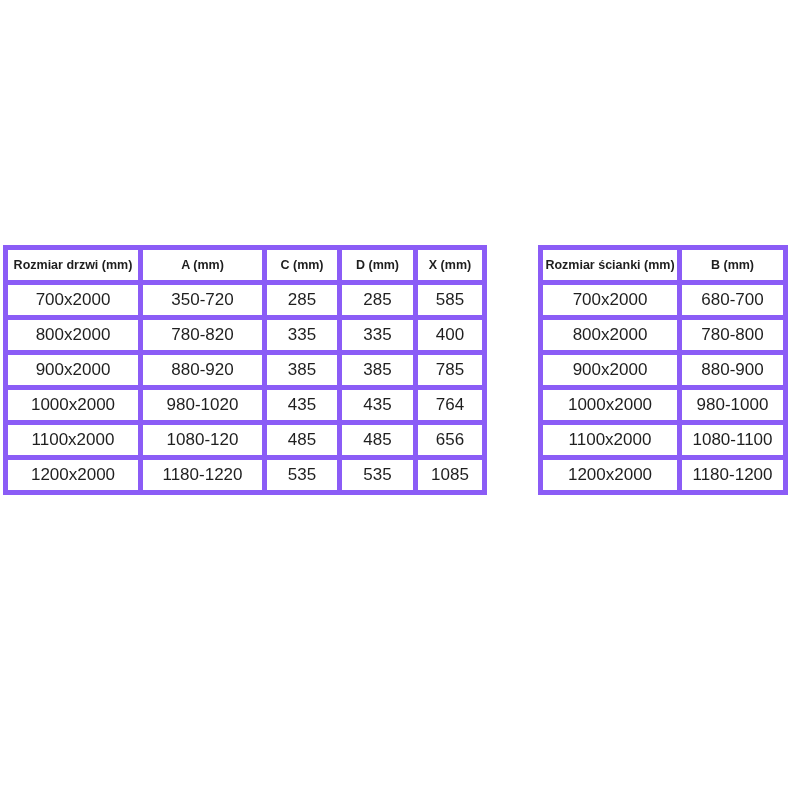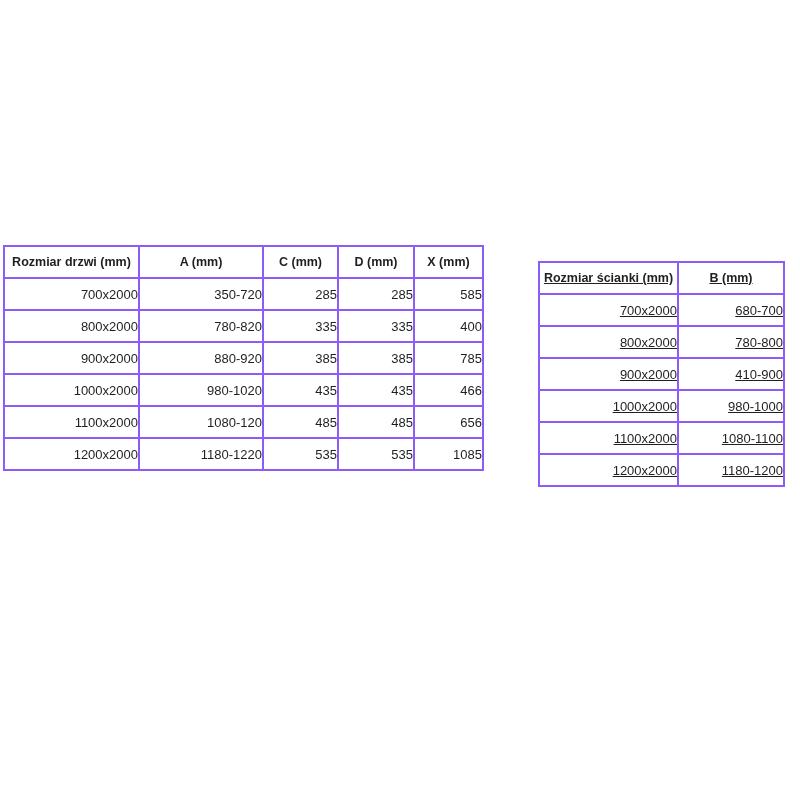--- a/index.html
+++ b/index.html
@@ -13,48 +13,46 @@
     position: relative;
     font-family: "Liberation Sans", sans-serif;
     color: #1f1f1f;
   }
   table {
     border-collapse: collapse;
     table-layout: fixed;
     position: absolute;
   }
   th, td {
-    border: 2px solid #8b5cf6;
+    border: 5px solid #8b5cf6;
     text-align: center;
     vertical-align: middle;
     padding: 0;
     overflow: hidden;
     white-space: nowrap;
     height: 30px;
   }
   th {
     font-weight: bold;
     font-size: 12.5px;
     background: #ffffff;
   }
   td {
-    font-size: 13px;
+    font-size: 17px;
     font-weight: normal;
-    text-align: right;
   }
   #doors-table {
     left: 3px;
     top: 245px;
     width: 479px;
   }
   #walls-table {
     left: 538px;
-    top: 261px;
+    top: 245px;
     width: 245px;
-    text-decoration: underline;
   }
 </style>
 </head>
 <body>
 
 <table id="doors-table">
   <colgroup>
     <col style="width:135px">
       <col style="width:124px">
       <col style="width:75px">
@@ -90,21 +88,21 @@
       <td>880-920</td>
       <td>385</td>
       <td>385</td>
       <td>785</td>
     </tr>
     <tr>
       <td>1000x2000</td>
       <td>980-1020</td>
       <td>435</td>
       <td>435</td>
-      <td>466</td>
+      <td>764</td>
     </tr>
     <tr>
       <td>1100x2000</td>
       <td>1080-120</td>
       <td>485</td>
       <td>485</td>
       <td>656</td>
     </tr>
     <tr>
       <td>1200x2000</td>
@@ -131,21 +129,21 @@
     <tr>
       <td>700x2000</td>
       <td>680-700</td>
     </tr>
     <tr>
       <td>800x2000</td>
       <td>780-800</td>
     </tr>
     <tr>
       <td>900x2000</td>
-      <td>410-900</td>
+      <td>880-900</td>
     </tr>
     <tr>
       <td>1000x2000</td>
       <td>980-1000</td>
     </tr>
     <tr>
       <td>1100x2000</td>
       <td>1080-1100</td>
     </tr>
     <tr>

